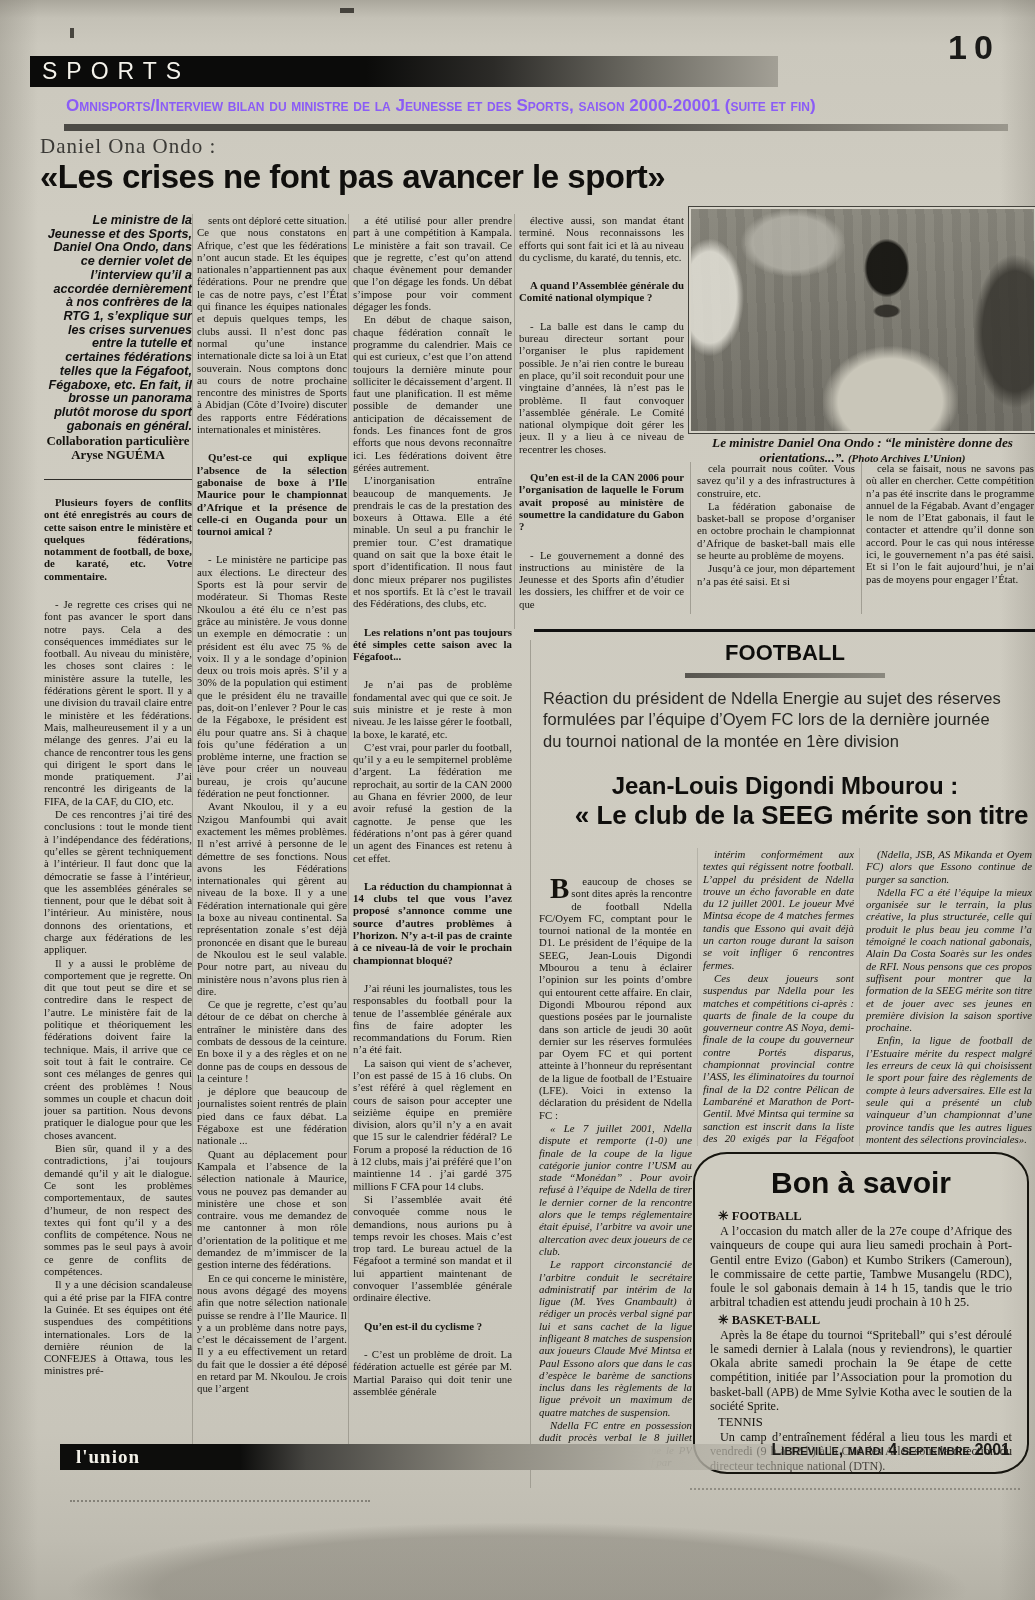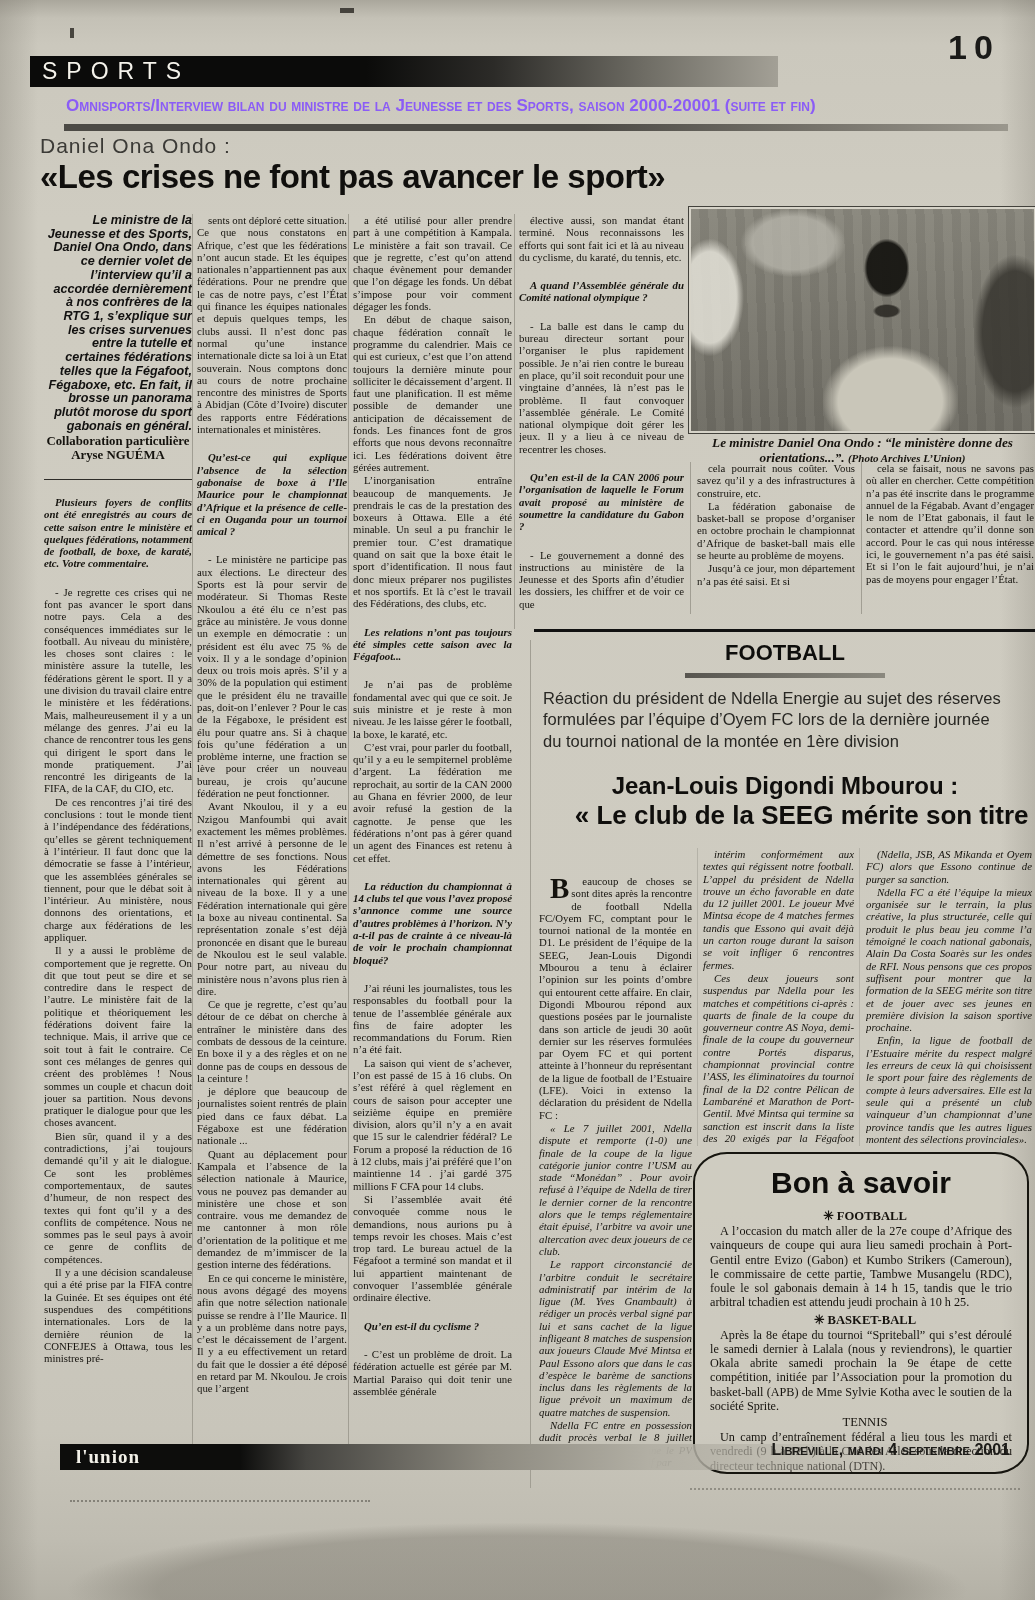--- a/index.html
+++ b/index.html
@@ -18,21 +18,21 @@
     background:linear-gradient(90deg,#0b0b0a 0 45%,#2c2b28 62%,#6e6c64 82%,#a3a096 100%);
     display:flex;align-items:center;}
   .sports-band span{color:#f4f2ea;font-family:"Liberation Sans",sans-serif;font-weight:normal;
     font-size:23px;letter-spacing:9px;padding-left:12px;}
   .page-num{left:948px;top:28px;font-family:"Liberation Sans",sans-serif;font-weight:bold;
     font-size:34px;letter-spacing:7px;color:#1a1a18;}
   .kicker{left:66px;top:96px;width:950px;font-family:"Liberation Sans",sans-serif;
     font-weight:bold;font-variant:small-caps;font-size:17px;color:#8b5cf6;white-space:nowrap;}
   .kicker-bar{left:64px;top:124px;width:944px;height:7px;
     background:linear-gradient(90deg,#4c4a45 0 55%,#76736b 80%,#9a978d 100%);}
-  .overline{left:40px;top:134px;font-family:Liberation Sans, sans-serif;font-size:21px;
+  .overline{left:40px;top:134px;font-family:Liberation Serif, serif;font-size:21px;
     color:#3b3a36;letter-spacing:1px;}
   .headline{left:40px;top:158px;width:660px;font-family:"Liberation Sans",sans-serif;
     font-weight:bold;font-size:33px;letter-spacing:-.5px;color:#100f0d;}
   
   .photo{left:688px;top:206px;width:347px;height:226px;border:1px solid #43423c;
     box-shadow:inset 0 0 0 2px #d6d3c8;
     background:
       radial-gradient(ellipse 34px 44px at 57% 27%, rgba(24,23,19,.96) 0 58%, rgba(24,23,19,0) 67%),
       radial-gradient(ellipse 20px 10px at 57% 46%, rgba(45,43,38,.9) 0 55%, transparent 70%),
       radial-gradient(ellipse 100px 82px at 58% 86%, #c9c6b9 0 52%, rgba(201,198,185,0) 68%),
@@ -40,21 +40,21 @@
       radial-gradient(ellipse 85px 55px at 30% 16%, rgba(185,183,173,.75) 0 48%, transparent 62%),
       radial-gradient(ellipse 65px 120px at 94% 55%, rgba(55,53,47,.85) 0 50%, transparent 64%),
       repeating-linear-gradient(88deg, rgba(88,86,78,.22) 0 9px, rgba(132,130,120,.22) 9px 18px),
       linear-gradient(180deg,#8f8d83 0%,#7c7a71 55%,#6e6c64 100%);}
   .caption{left:690px;top:436px;width:345px;text-align:center;line-height:1.1;}
   .caption .c1{font-weight:bold;font-style:italic;font-size:13.2px;}
   .caption .c2{font-style:italic;font-size:11px;}
   
   .col{position:absolute;font-size:10.8px;line-height:1.14;color:#15130e;}
   .col p{margin:0 0 1px 0;text-align:justify;text-indent:11px;}
-  .col p.q{font-weight:bold;margin:16px 0;font-style:italic;}
+  .col p.q{font-weight:bold;margin:16px 0;}
   .col p.i{font-style:italic;}
   .col p.lead::first-letter{float:left;font-size:29px;line-height:.78;font-weight:bold;padding:2px 2px 0 0;}
   .intro{font-family:"Liberation Sans",sans-serif;font-weight:bold;font-style:italic;
     font-size:12.6px;line-height:1.09;text-align:right;color:#121110;}
   .byline{font-size:12.8px;font-weight:bold;text-align:center;line-height:1.15;
     border-bottom:1.5px solid #2e2c28;padding-bottom:16px;margin-bottom:10px;}
   .vrule{width:1px;background:#a19e93;}
   
   .fb-divider{left:534px;top:629px;width:501px;height:3px;background:#111;}
   .fb-title{left:640px;top:640px;width:290px;text-align:center;
@@ -65,21 +65,21 @@
     font-size:16.5px;line-height:1.3;color:#282723;}
   .fb-h1{left:535px;top:772px;width:500px;text-align:center;
     font-family:"Liberation Sans",sans-serif;font-weight:bold;font-size:24px;color:#0f0e0c;}
   .fb-h2{left:530px;top:800px;width:565px;text-align:center;
     font-family:"Liberation Sans",sans-serif;font-weight:bold;font-size:26px;color:#0f0e0c;}
   
   .bon-box{left:693px;top:1152px;width:336px;height:322px;border:2px solid #16150f;
     border-radius:34px/30px;padding:10px 15px;box-sizing:border-box;background:rgba(211,208,198,.35);}
   .bon-title{text-align:center;font-family:"Liberation Sans",sans-serif;font-weight:bold;
     font-size:30px;margin:2px 0 8px 0;color:#0f0e0c;}
-  .bon-head{font-weight:bold;font-size:12.6px;margin:2px 0 0 8px;text-align:center;}
+  .bon-head{font-weight:bold;font-size:12.6px;margin:2px 0 0 8px;}
   .bon-text{font-size:12.2px;line-height:1.17;text-align:justify;margin:0;text-indent:10px;}
   
   .date-band{left:60px;top:1444px;width:948px;height:26px;
     background:linear-gradient(90deg,#0d0d0c 0 19%,#454440 26%,#8c897f 45%,#b2afa4 62%,rgba(190,187,176,.25) 85%,rgba(190,187,176,0) 100%);
     display:flex;align-items:center;}
   .masthead{color:#f2f0e8;font-weight:bold;font-size:19px;font-family:"Liberation Serif",serif;
     padding-left:16px;letter-spacing:1px;}
   .date-text{left:700px;top:1441px;width:310px;text-align:right;font-family:"Liberation Sans",sans-serif;
     font-weight:bold;font-variant:small-caps;font-size:16px;color:#1c1b18;}
   .noise1{left:70px;top:1500px;width:300px;height:0;border-top:2px dotted rgba(70,68,60,.5);}

